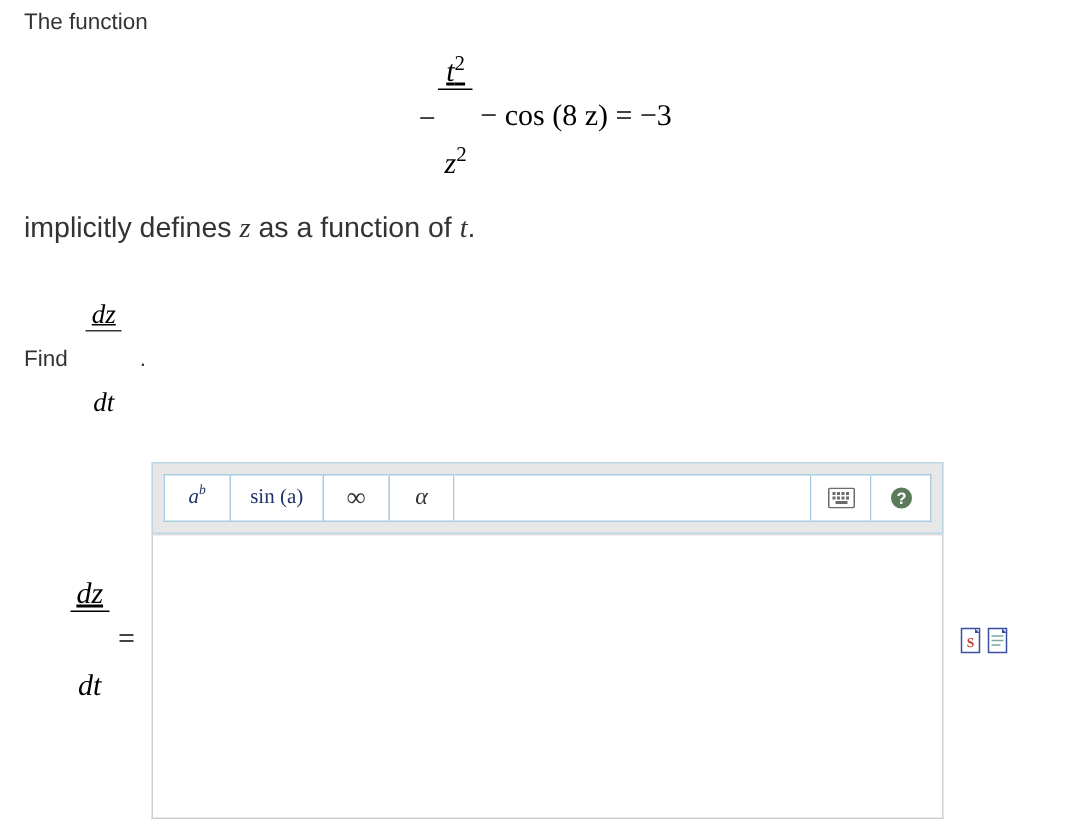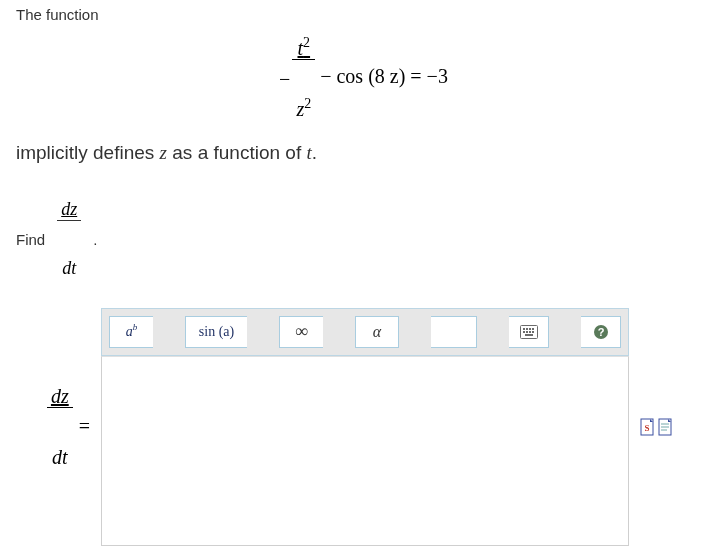--- a/index.html
+++ b/index.html
@@ -15,21 +15,21 @@
   .implicit { font-size: 19px; margin-bottom: 36px; }
   .find-line { font-size: 15px; margin-bottom: 28px; display: flex; align-items: center; gap: 12px; }
   .find-line .frac .num, .find-line .frac .den { border-color: #333; }
   .find-line .frac { font-family: 'Cambria Math','Times New Roman', serif; font-style: italic; font-size: 18px; color:#000;}
   .answer-row { display: flex; align-items: center; gap: 10px; }
   .lhs { font-family: 'Cambria Math','Times New Roman', serif; font-size: 20px; color:#000; display:flex; align-items:center; gap:6px; width: 74px; justify-content:flex-end;}
   .lhs .frac { font-style: italic; }
   .editor-wrap { position: relative; }
   .editor { width: 530px; border: 1px solid transparent; }
   .toolbar-area { background: #e7e7e7; border: 1px solid #bcd6e4; padding: 7px; }
-  .toolbar { display: flex; height: 32px; gap: 32px; }
+  .toolbar { display: flex; height: 32px; }
   .tbtn { width: 44px; height: 32px; border: 1px solid #a9cde0; border-right: none; background: #fff; display: flex; align-items: center; justify-content: center; color: #3a6; font-family: 'Times New Roman', serif; font-size: 14px; cursor: pointer; }
   .tbtn:first-child { }
   .tbtn.sinbtn { width: 62px; }
   .tbtn:last-of-type { border-right: 1px solid #a9cde0; }
   .tb-spacer { flex: 1; border-top: 1px solid #a9cde0; border-bottom: 1px solid #a9cde0; border-right:1px solid #a9cde0; background:#fff; }
   .tbtn-r { width: 40px; height: 32px; border: 1px solid #a9cde0; border-left:none; background:#fff; display:flex; align-items:center; justify-content:center; cursor:pointer; }
   .tbtn.math { color: #236; font-style: italic; }
   .sup-lab { font-size: 0.65em; vertical-align: super; line-height:0; font-style:italic;}
   .input-area { height: 190px; border: 1px solid #cfcfcf; border-top: 1px solid #e0e0e0; background: #fff; }
   .side-icons { display: flex; gap: 2px; align-items: center; }

